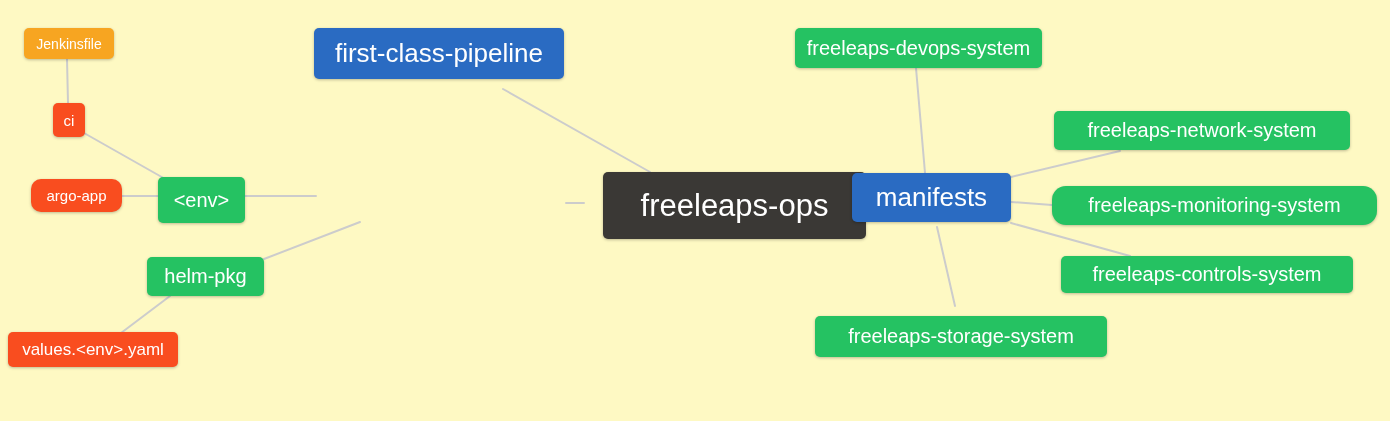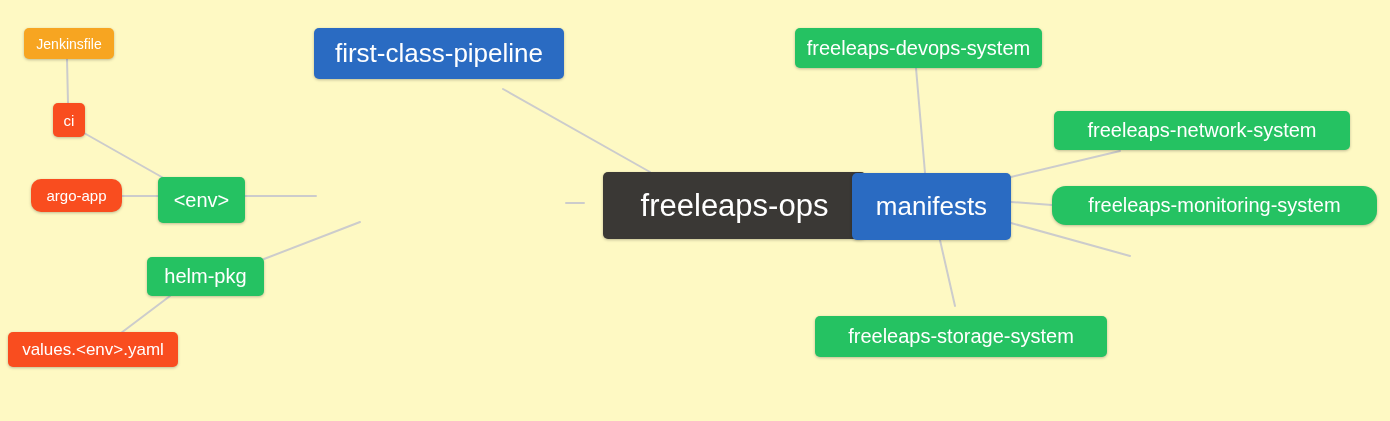--- a/index.html
+++ b/index.html
@@ -50,21 +50,21 @@
   
   #n-jenkinsfile   { left: 24px;   top: 28px;  width: 90px;  height: 31px; font-size: 14px; }
   #n-ci            { left: 53px;   top: 103px; width: 32px;  height: 34px; font-size: 15px; }
   #n-argo-app      { left: 31px;   top: 179px; width: 91px;  height: 33px; font-size: 15px; border-radius: 10px; }
   #n-env           { left: 158px;  top: 177px; width: 87px;  height: 46px; }
   #n-helm-pkg      { left: 147px;  top: 257px; width: 117px;  height: 39px; }
   #n-values        { left: 8px;    top: 332px; width: 170px; height: 35px; font-size: 17px; }
   #n-first-class   { left: 314px;  top: 28px;  width: 250px; height: 51px; }
   #n-service-name  { left: 316px;  top: 171px; width: 250px; height: 51px; }
   #n-freeleaps-ops { left: 584px;  top: 172px; width: 263px; height: 67px; margin-left: 19px; }
-  #n-manifests     { left: 852px;  top: 173px; width: 159px; height: 67px; }
+  #n-manifests     { left: 852px;  top: 173px; width: 159px; height: 49px; }
   #n-devops        { left: 795px;  top: 28px;  width: 247px; height: 40px; }
   #n-network       { left: 1054px; top: 111px; width: 296px; height: 39px; text-align: center; }
   #n-monitoring    { left: 1052px; top: 186px; width: 325px; height: 39px; border-radius: 14px; }
   #n-controls      { left: 1061px; top: 256px; width: 292px; height: 37px; }
   #n-storage       { left: 815px;  top: 306px; width: 292px; height: 41px; margin-top: 10px; }
 </style>
 </head>
 <body>
 
 <div class="canvas">
@@ -91,15 +91,16 @@
   <div class="node lv-red" id="n-argo-app">argo-app</div>
   <div class="node lv-green" id="n-env">&lt;env&gt;</div>
   <div class="node lv-red" id="n-values">values.&lt;env&gt;.yaml</div>
   <div class="node lv-green" id="n-helm-pkg">helm-pkg</div>
   <div class="node lv-blue" id="n-first-class">first-class-pipeline</div>
   <div class="node lv-root" id="n-freeleaps-ops">freeleaps-ops</div>
   <div class="node lv-blue" id="n-manifests">manifests</div>
   <div class="node lv-green" id="n-devops">freeleaps-devops-system</div>
   <div class="node lv-green" id="n-network">freeleaps-network-system</div>
   <div class="node lv-green" id="n-monitoring">freeleaps-monitoring-system</div>
+  <div class="node lv-green" id="n-controls">freeleaps-controls-system</div>
   <div class="node lv-green" id="n-storage">freeleaps-storage-system</div>
 
 </div>
 
 </body></html>

